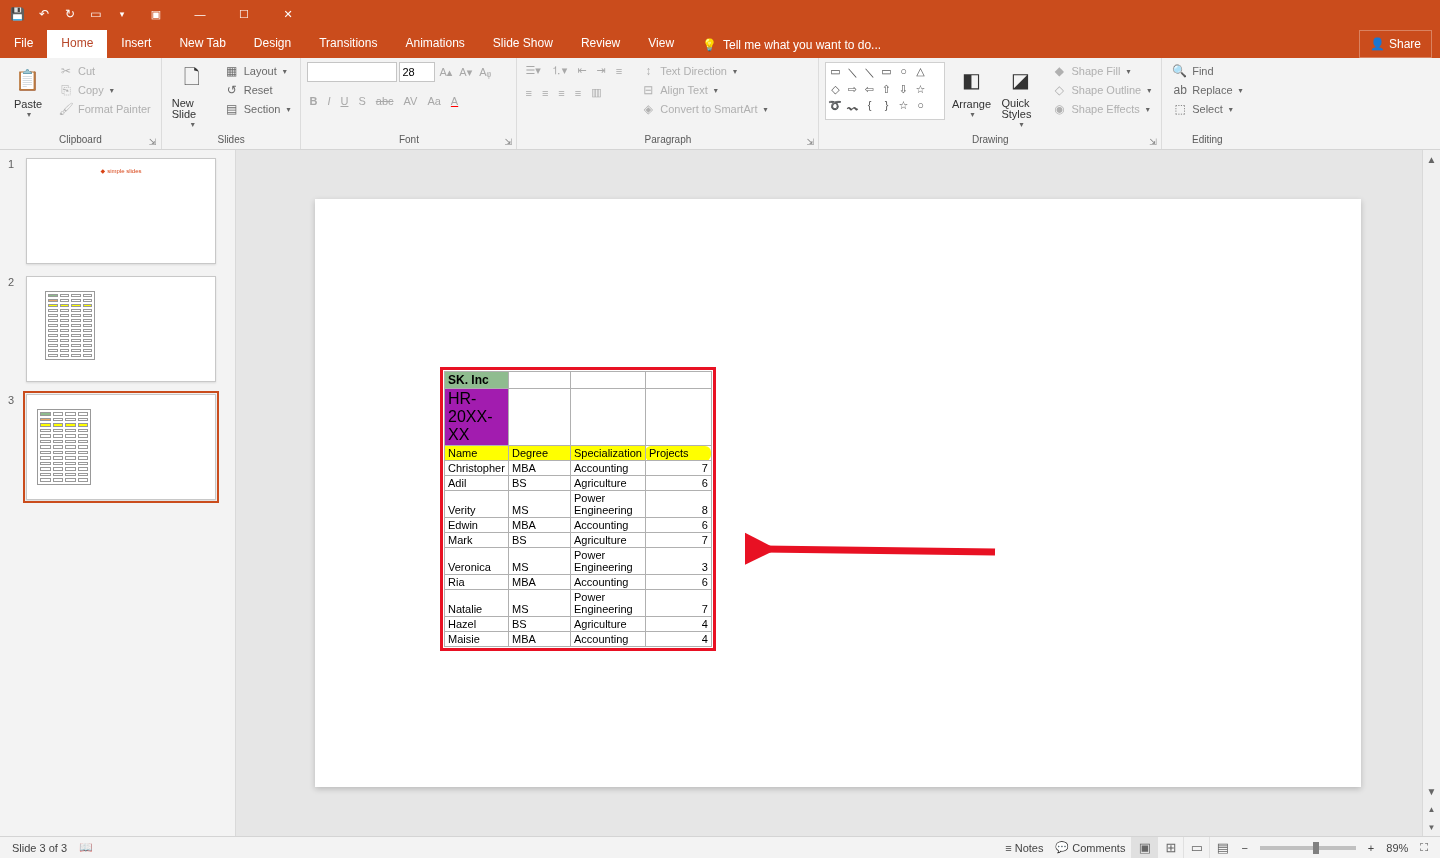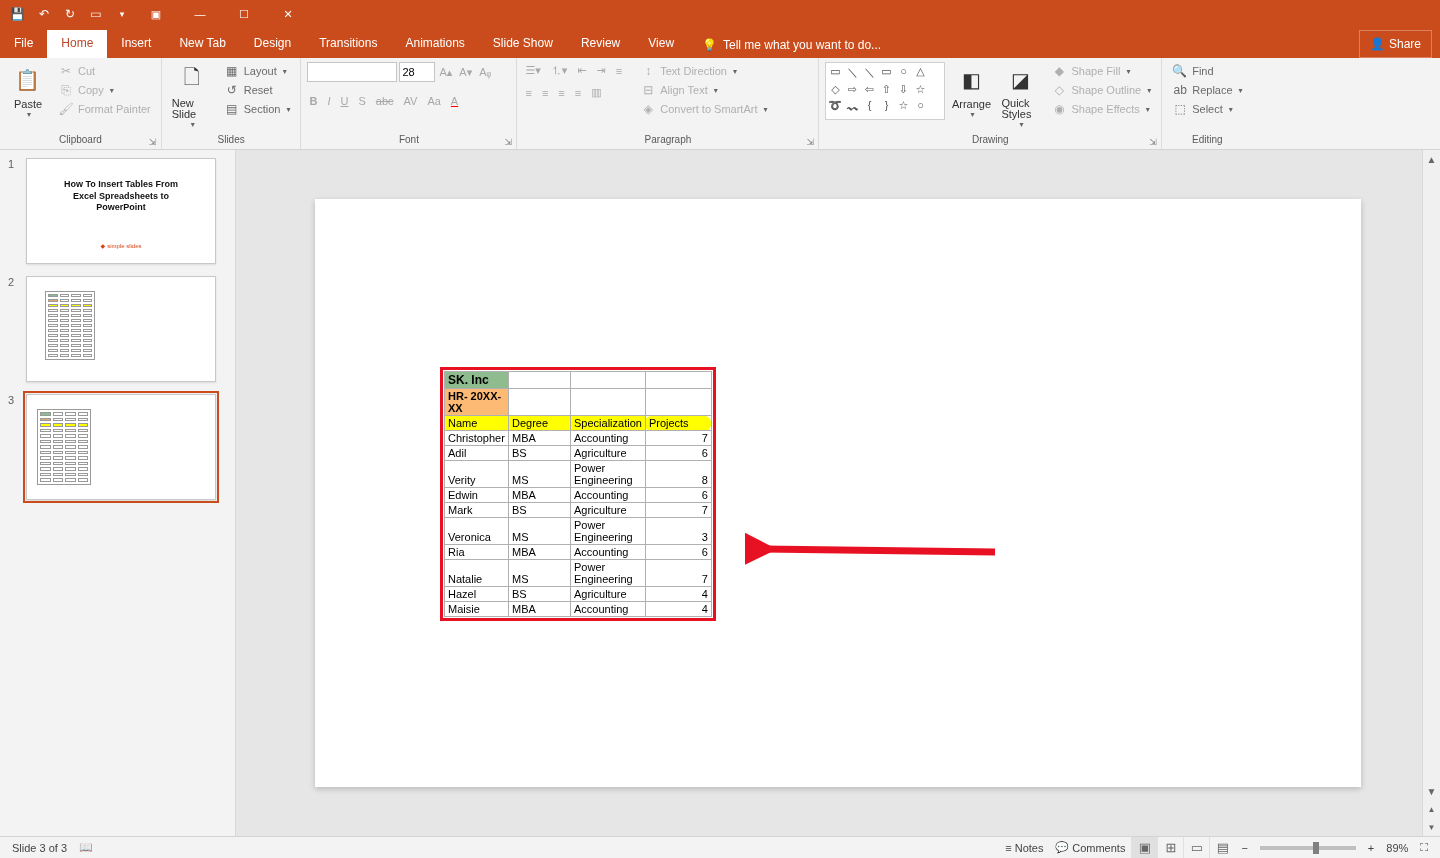--- a/index.html
+++ b/index.html
@@ -65,21 +65,21 @@
 .title-placeholder { position: absolute; left: 85px; top: 38px; width: 880px; height: 100px; border: 1px dashed #aaa; outline: 1px dashed #aaa; outline-offset: -3px; display: flex; align-items: center; padding: 0 28px; font-size: 40px; color: #8f8f8f; font-family: "Calibri Light", sans-serif; }
 
 .excel-table-wrap { position: absolute; left: 125px; top: 168px; border: 3px solid #e81123; padding: 1px; }
 .excel-table { border-collapse: collapse; font-family: Arial, sans-serif; font-size: 11px; background: #fff; }
 .excel-table td, .excel-table th { border: 1px solid #b0b0b0; padding: 1px 3px; vertical-align: bottom; }
 .excel-table .c-name { width: 64px; }
 .excel-table .c-deg { width: 62px; }
 .excel-table .c-spec { width: 64px; }
 .excel-table .c-proj { width: 66px; text-align: right; }
 .cell-green { background: #8fbc8f; font-weight: bold; font-size: 12px; }
-.cell-orange { background: #fdba74; font-weight: bold; font-size: 11px; }
+.cell-orange { background: #a21caf; font-weight: normal; font-size: 16px; }
 .hdr-row td { background: yellow; font-weight: normal; font-size: 11px; vertical-align: bottom; }
 
 .red-arrow { position: absolute; left: 430px; top: 328px; }
 
 
 .statusbar { height: 22px; background: #f3f3f3; border-top: 1px solid #d4d4d4; display: flex; align-items: center; font-size: 11px; color: #444; padding: 0 6px; }
 .statusbar .sp { flex: 1; }
 .status-item { display: flex; align-items: center; gap: 3px; padding: 0 6px; }
 .view-btns { display: flex; }
 .view-btn { width: 26px; height: 22px; display: flex; align-items: center; justify-content: center; border-left: 1px solid #e0e0e0; color: #666; font-size: 13px; }
@@ -323,21 +323,20 @@
     </div>
     <div class="group-label">Editing</div>
   </div>
 </div>
 
 <div class="workspace">
   <div class="thumb-panel">
     <div class="thumb-item">
       <div class="thumb-num">1</div>
       <div class="thumb">
-        <div class="thumb-content-1">How To Insert Tables From Excel Spreadsheets to PowerPoint</div>
         <div class="thumb-logo">
             <span style="color:#d84315;">◆</span>
             <span>simple slides</span>
           </div>
       </div>
     </div>
     <div class="thumb-item">
       <div class="thumb-num">2</div>
       <div class="thumb">
         <table class="thumb-mini-table">

